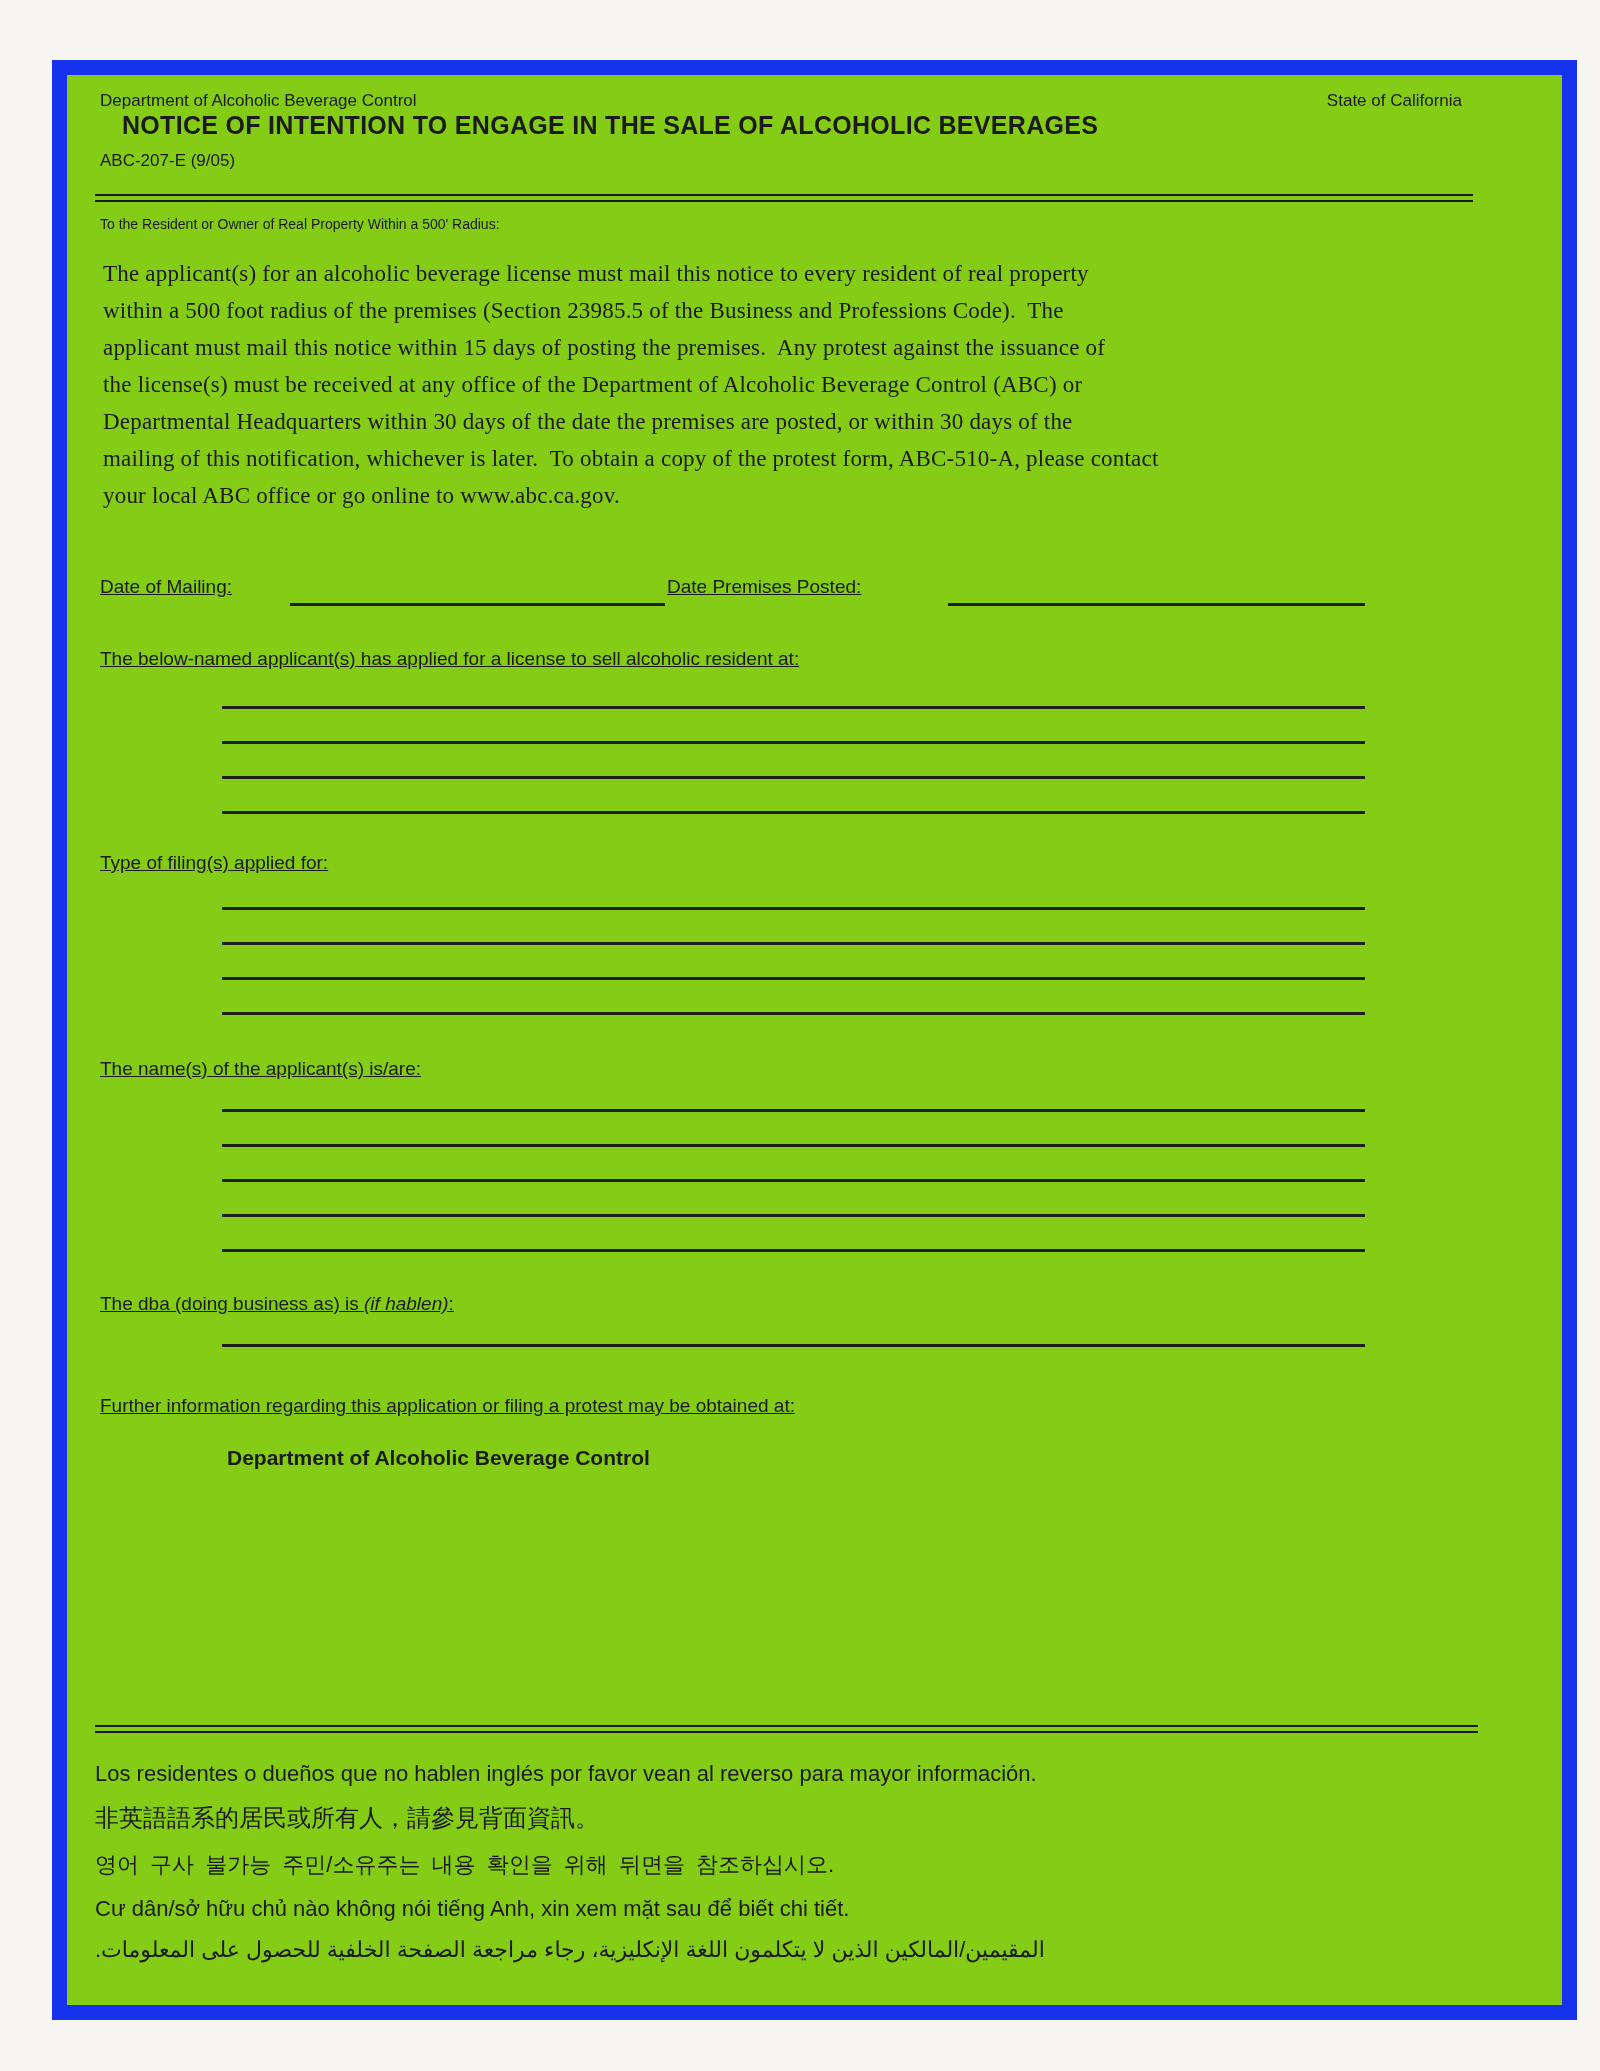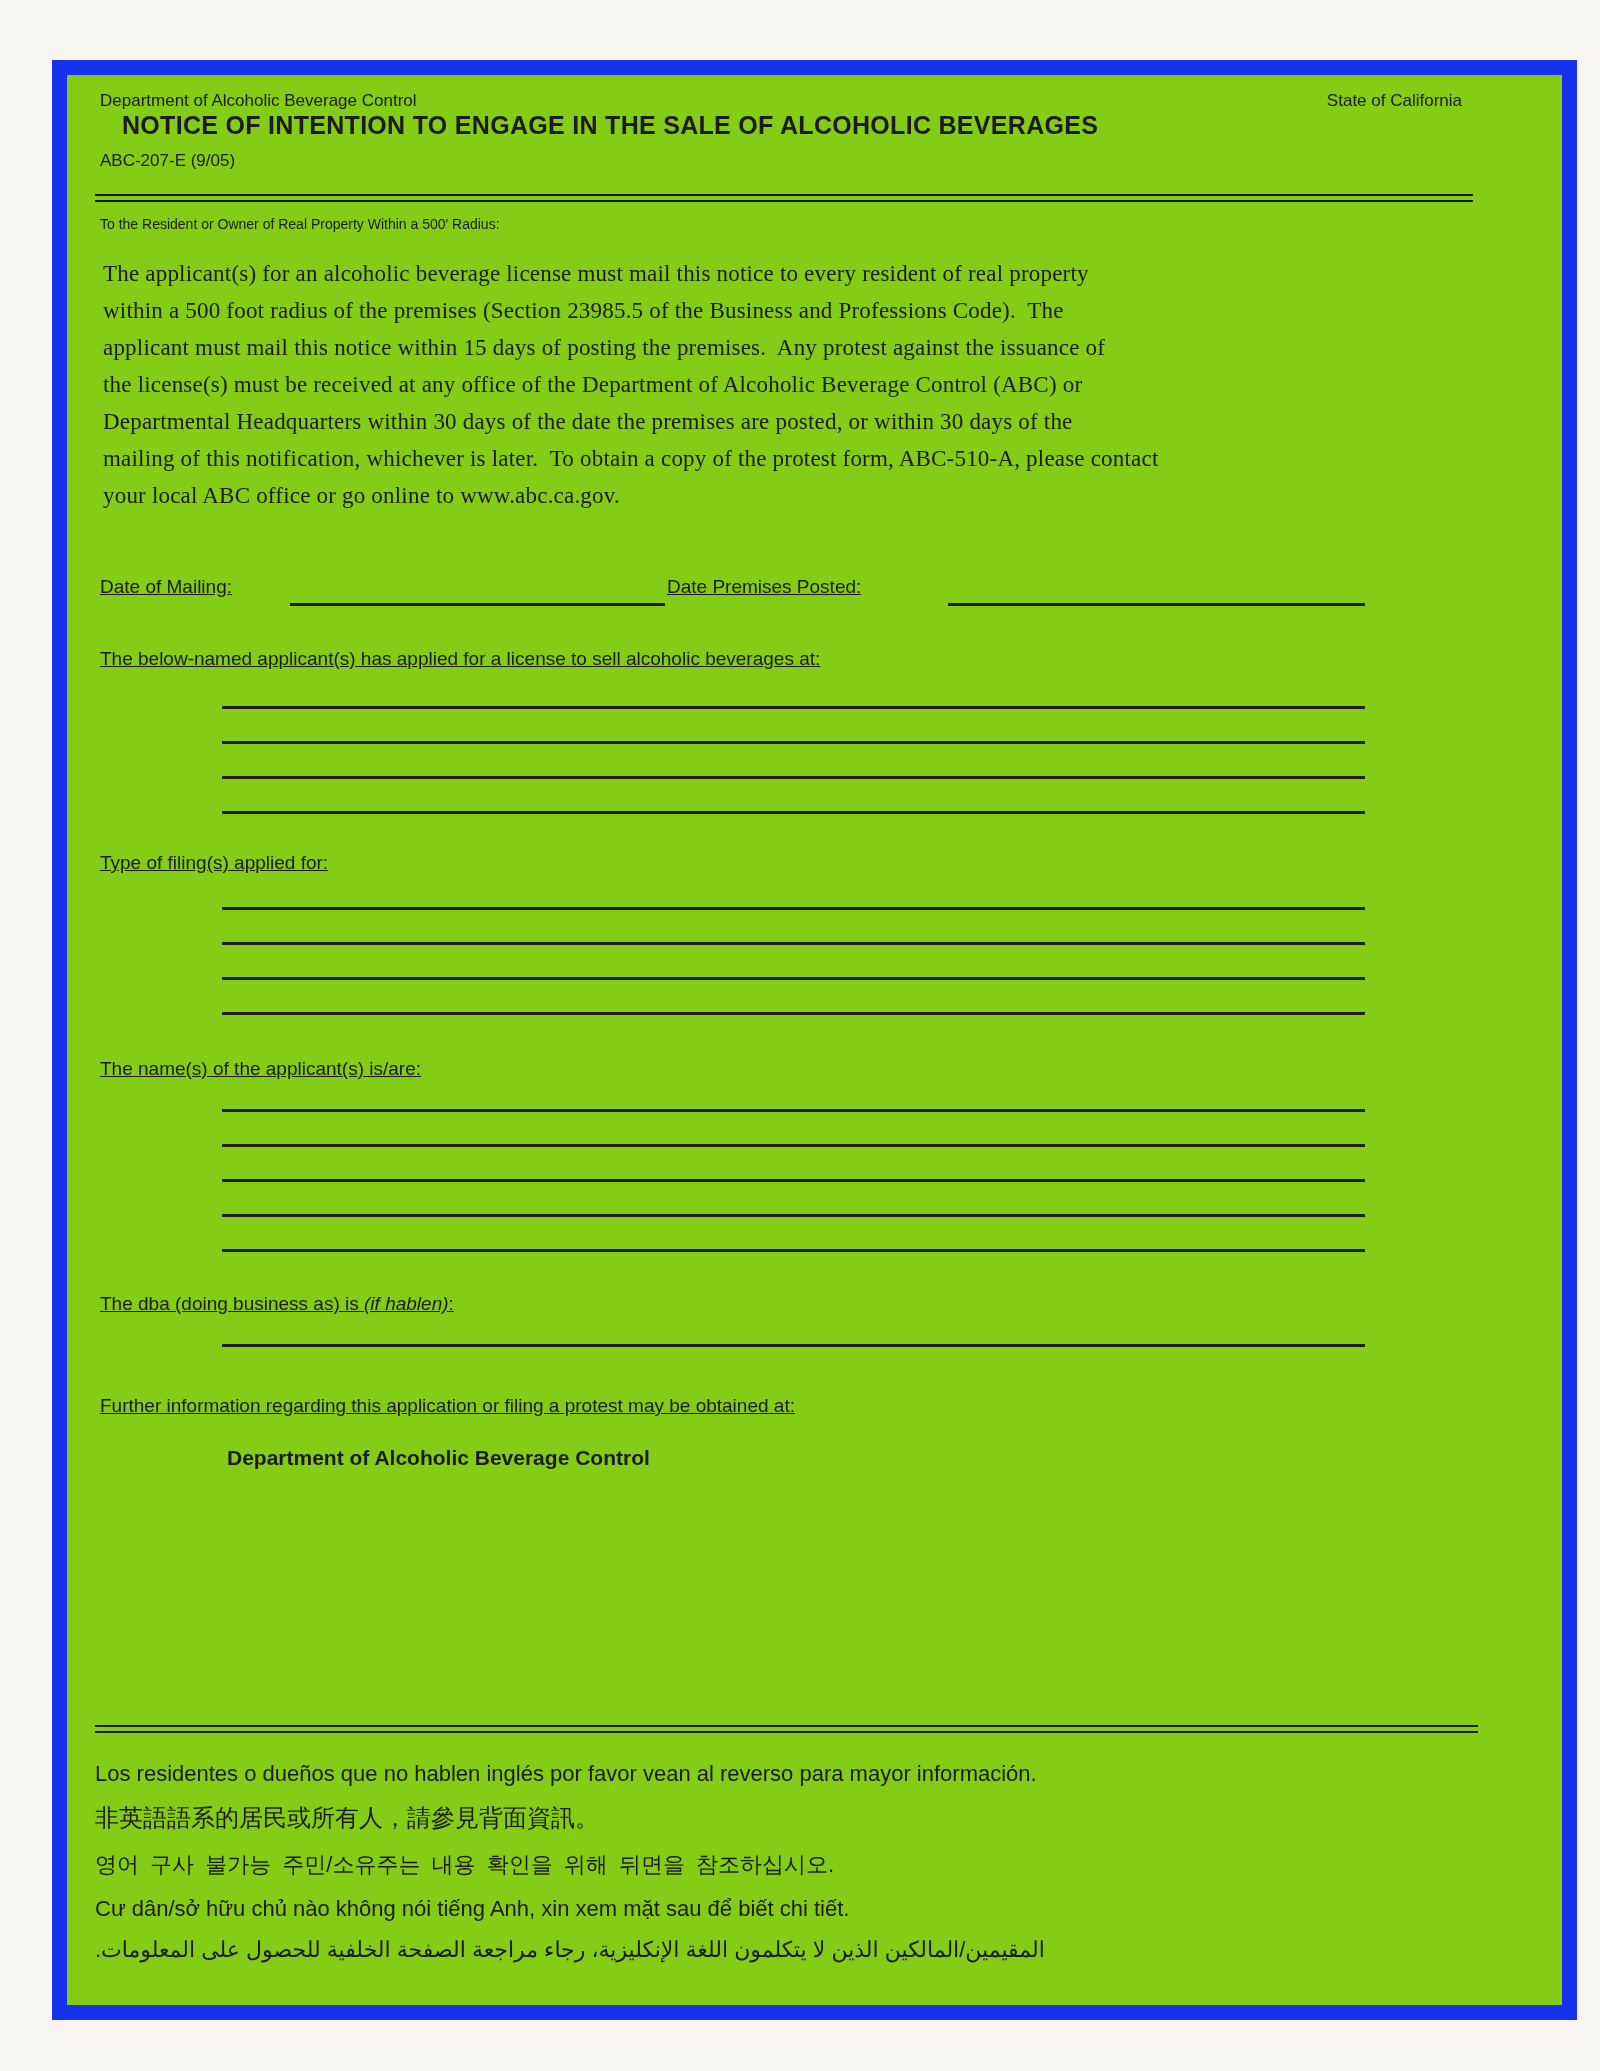--- a/index.html
+++ b/index.html
@@ -76,21 +76,21 @@
 the license(s) must be received at any office of the Department of Alcoholic Beverage Control (ABC) or
 Departmental Headquarters within 30 days of the date the premises are posted, or within 30 days of the
 mailing of this notification, whichever is later.  To obtain a copy of the protest form, ABC-510-A, please contact
 your local ABC office or go online to www.abc.ca.gov.</div>
 
     <div class="abs label date-mailing-label">Date of Mailing:</div>
     <div class="abs date-mailing-line"></div>
     <div class="abs label date-posted-label">Date Premises Posted:</div>
     <div class="abs date-posted-line"></div>
 
-    <div class="abs label applied-at-label">The below-named applicant(s) has applied for a license to sell alcoholic beverages at:</div>
+    <div class="abs label applied-at-label">The below-named applicant(s) has applied for a license to sell alcoholic resident at:</div>
     <div class="abs field-line a1"></div>
     <div class="abs field-line a2"></div>
     <div class="abs field-line a3"></div>
     <div class="abs field-line a4"></div>
 
     <div class="abs label type-label">Type of filing(s) applied for:</div>
     <div class="abs field-line b1"></div>
     <div class="abs field-line b2"></div>
     <div class="abs field-line b3"></div>
     <div class="abs field-line b4"></div>

